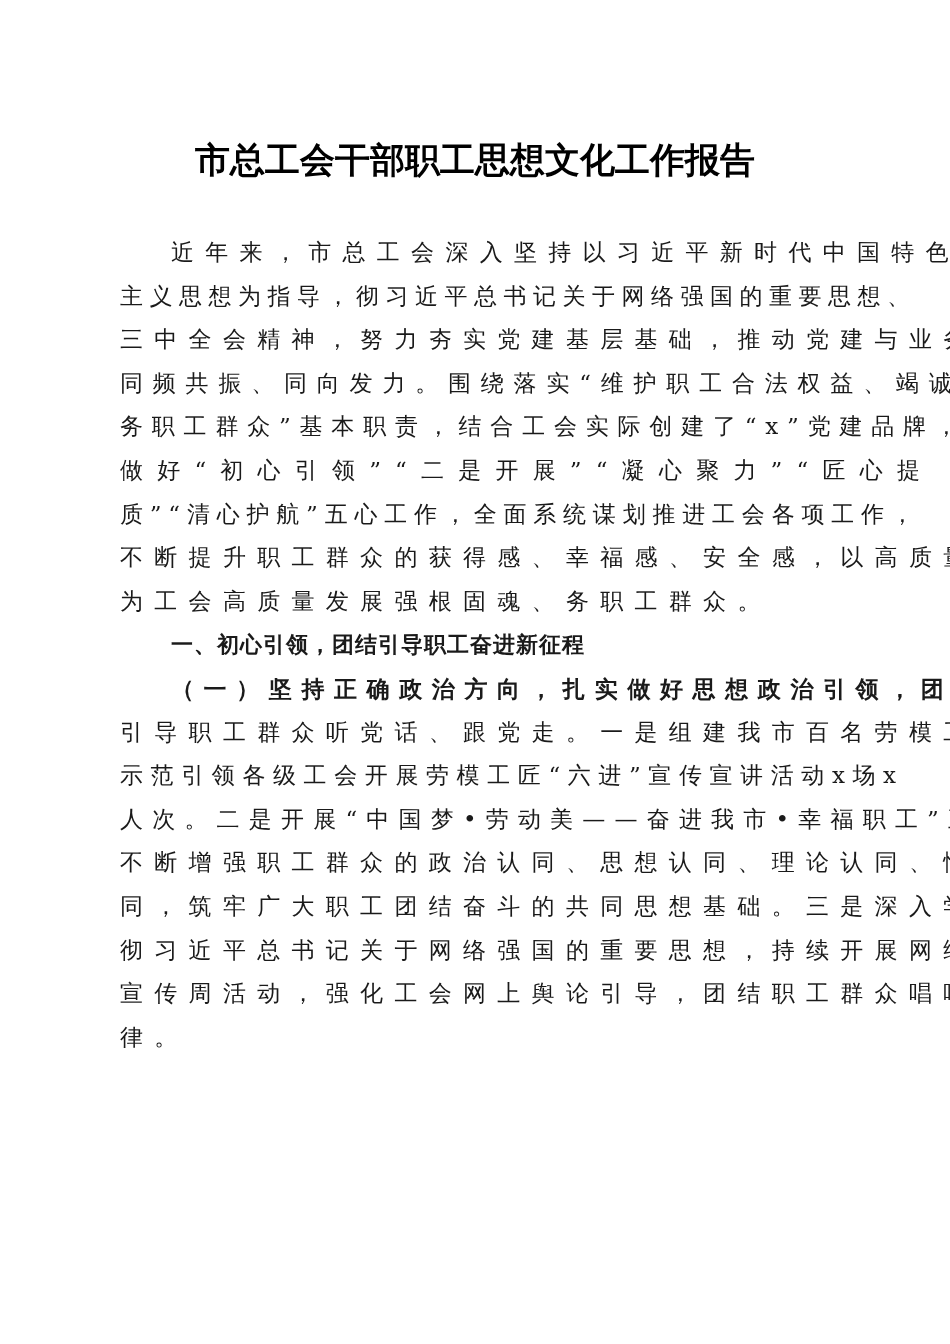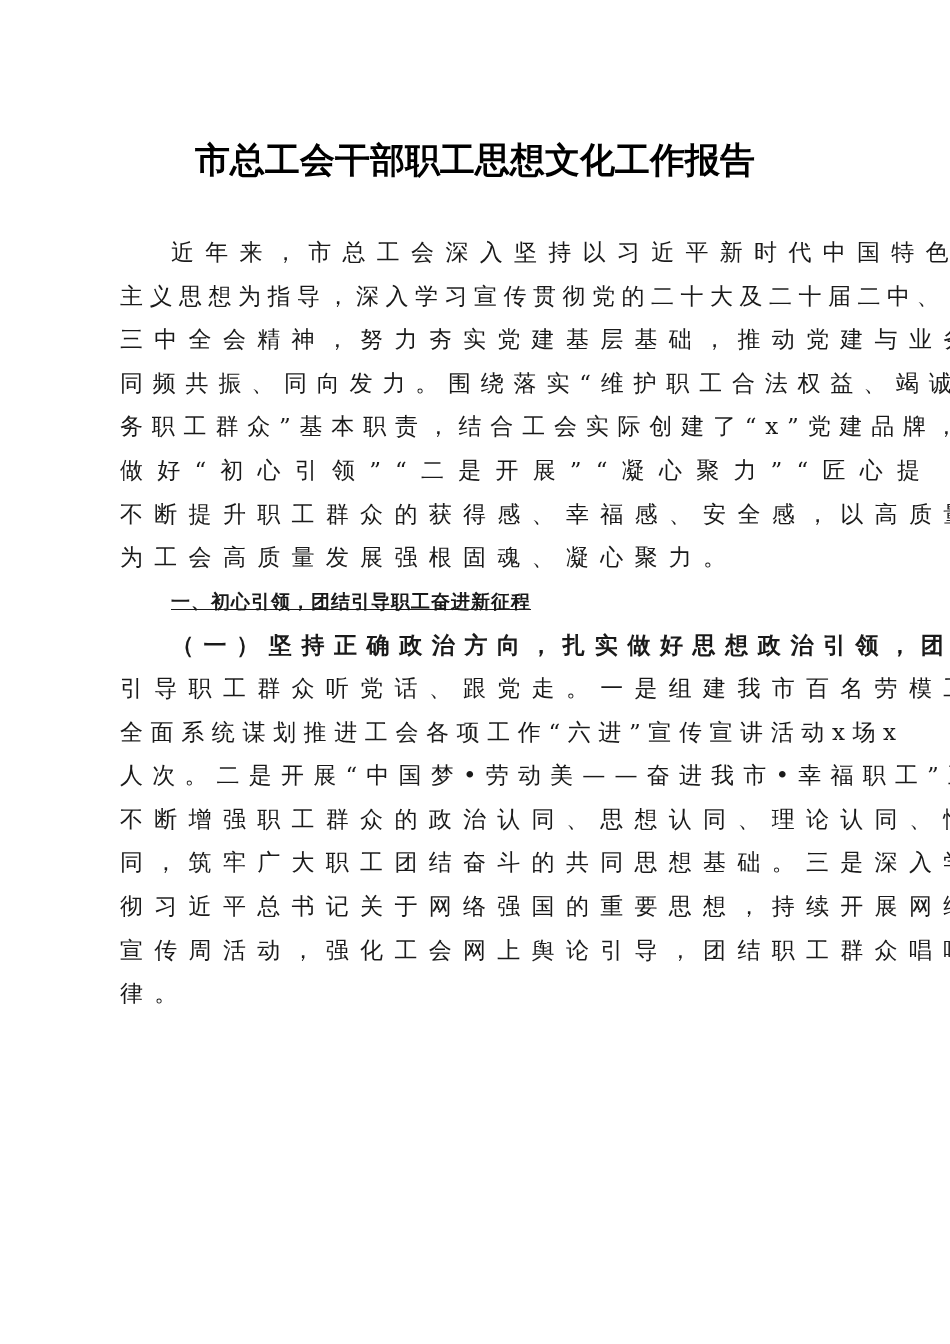--- a/index.html
+++ b/index.html
@@ -48,52 +48,52 @@
     .line {
       display: block;
       white-space: nowrap;
       height: 43.6px;
     }
     .indent { padding-left: 51px; }
     .h1 {
       font-family: "DejaVu Sans", "Liberation Sans", sans-serif;
       font-weight: bold;
       letter-spacing: 1px;
-      font-size: 19px;
-      text-decoration: underline;
+      font-size: 22px;
     }
     .h2 {
       font-weight: bold;
     }
   </style>
 </head>
 <body>
 
 <div class="page">
   <div class="title">市总工会干部职工思想文化工作报告</div>
 
   <div class="body">
     <div>
       <span class="line indent" style="letter-spacing:11.3px">近年来，市总工会深入坚持以习近平新时代中国特色社会</span>
-      <span class="line" style="letter-spacing:6.5px">主义思想为指导，深入学习宣传贯彻党的二十大及二十届二中、</span>
+      <span class="line" style="letter-spacing:6.5px">主义思想为指导，彻习近平总书记关于网络强国的重要思想、</span>
       <span class="line" style="letter-spacing:11.3px">三中全会精神，努力夯实党建基层基础，推动党建与业务发展</span>
       <span class="line" style="letter-spacing:9.8px">同频共振、同向发力。围绕落实“维护职工合法权益、竭诚服</span>
       <span class="line" style="letter-spacing:8.8px">务职工群众”基本职责，结合工会实际创建了“x”党建品牌，</span>
       <span class="line" style="letter-spacing:14.2px">做好“初心引领”“二是开展”“凝心聚力”“匠心提</span>
+      <span class="line" style="letter-spacing:6.8px">质”“清心护航”五心工作，全面系统谋划推进工会各项工作，</span>
       <span class="line" style="letter-spacing:11.3px">不断提升职工群众的获得感、幸福感、安全感，以高质量党建</span>
-      <span class="line" style="letter-spacing:11.3px">为工会高质量发展强根固魂、凝心聚力。</span>
+      <span class="line" style="letter-spacing:11.3px">为工会高质量发展强根固魂、务职工群众。</span>
     </div>
 
     <div>
       <span class="line indent h1">一、初心引领，团结引导职工奋进新征程</span>
 
       <div>
         <span class="line indent h2" style="letter-spacing:9.6px">（一）坚持正确政治方向，扎实做好思想政治引领，团结</span>
         <span class="line" style="letter-spacing:11.3px">引导职工群众听党话、跟党走。一是组建我市百名劳模工匠宣</span>
-        <span class="line" style="letter-spacing:7.6px">全面系统谋划推进工会各项工作“六进”宣传宣讲活动x场x</span>
+        <span class="line" style="letter-spacing:7.6px">示范引领各级工会开展劳模工匠“六进”宣传宣讲活动x场x</span>
         <span class="line" style="letter-spacing:9.2px">人次。二是开展“中国梦•劳动美——奋进我市•幸福职工”五</span>
         <span class="line" style="letter-spacing:11.3px">不断增强职工群众的政治认同、思想认同、理论认同、情感认</span>
         <span class="line" style="letter-spacing:11.3px">同，筑牢广大职工团结奋斗的共同思想基础。三是深入学习贯</span>
         <span class="line" style="letter-spacing:11.3px">彻习近平总书记关于网络强国的重要思想，持续开展网络安全</span>
         <span class="line" style="letter-spacing:11.3px">宣传周活动，强化工会网上舆论引导，团结职工群众唱响主旋</span>
         <span class="line" style="letter-spacing:11.3px">律。</span>
       </div>
     </div>
   </div>
 </div>

